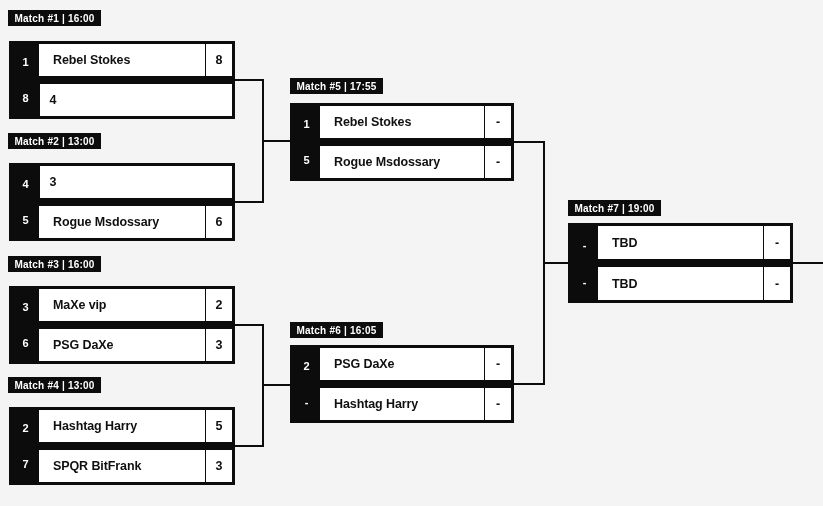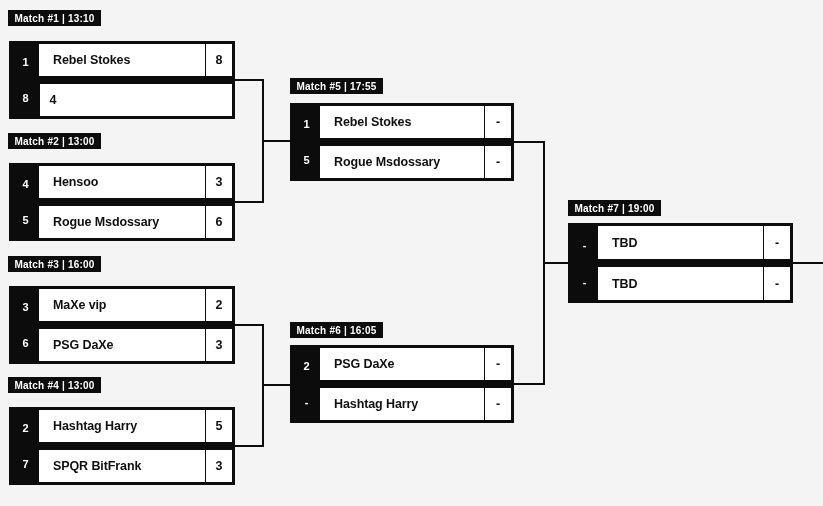--- a/index.html
+++ b/index.html
@@ -91,21 +91,21 @@
   .line {
     position: absolute;
     background: #0c0c0d;
   }
 </style>
 </head>
 <body>
 
 <div class="stage">
 
-  <div class="badge" style="left:8px;top:10px">Match #1 | 13:10</div>
+  <div class="badge" style="left:8px;top:10px">Match #1 | 16:00</div>
   <div class="card" style="left:9px;top:41px;width:226px">
     <div class="seedcol">
       <div class="seed">1</div>
       <div class="seed">8</div>
     </div>
     <div class="rows">
       <div class="row">
         <div class="tname">Rebel Stokes</div>
         <div class="tscore">8</div>
       </div>
@@ -116,21 +116,20 @@
   </div>
 
   <div class="badge" style="left:8px;top:133px">Match #2 | 13:00</div>
   <div class="card" style="left:9px;top:163px;width:226px">
     <div class="seedcol">
       <div class="seed">4</div>
       <div class="seed">5</div>
     </div>
     <div class="rows">
       <div class="row">
-        <div class="tname">Hensoo</div>
         <div class="tscore">3</div>
       </div>
       <div class="row">
         <div class="tname">Rogue Msdossary</div>
         <div class="tscore">6</div>
       </div>
     </div>
   </div>
 
   <div class="badge" style="left:8px;top:256px">Match #3 | 16:00</div>

